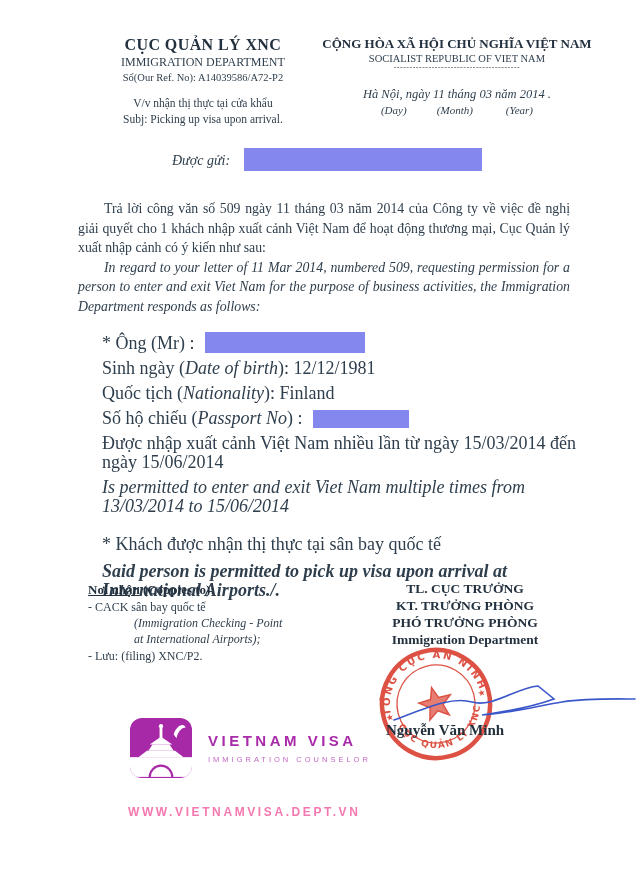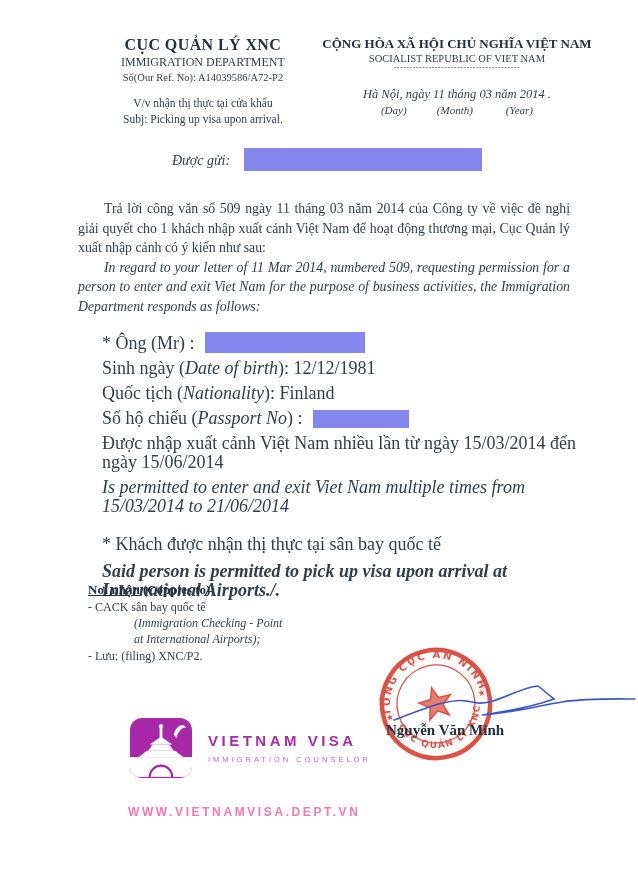--- a/index.html
+++ b/index.html
@@ -97,35 +97,41 @@
       <span>Sinh ngày (</span><span class="em">Date of birth</span><span>): 12/12/1981</span>
     </div>
     <div class="d-line">
       <span>Quốc tịch (</span><span class="em">Nationality</span><span>): Finland</span>
     </div>
     <div class="d-line">
       <span>Số hộ chiếu  (</span><span class="em">Passport No</span><span>) :</span>
       <span class="redact redact-pp"></span>
     </div>
     <div class="d-line">Được nhập xuất cảnh Việt Nam nhiều lần từ ngày 15/03/2014 đến ngày 15/06/2014</div>
-    <div class="d-line d-en">Is permitted to enter and exit Viet Nam multiple times from 15/03/2014 to 21/06/2014</div>
+    <div class="d-line d-en">Is permitted to enter and exit Viet Nam multiple times from 13/03/2014 to 15/06/2014</div>
     <div class="d-line airport">* Khách được nhận thị thực tại sân bay quốc tế</div>
     <div class="d-line airport-en">Said person is permitted to pick up visa upon arrival at International Airports./.</div>
   </div>
 
   <div class="copies">
     <div class="copies-head">
       <span class="u">Nơi nhận</span><span> (Coppies to):</span>
     </div>
     <div class="copies-line">- CACK sân bay quốc tế</div>
     <div class="copies-line copies-it">(Immigration Checking - Point</div>
     <div class="copies-line copies-it">at International Airports);</div>
     <div class="copies-line">- Lưu: (filing) XNC/P2.</div>
   </div>
 
+  <div class="sig-titles">
+    <div>TL. CỤC TRƯỞNG</div>
+    <div>KT. TRƯỞNG PHÒNG</div>
+    <div>PHÓ TRƯỞNG PHÒNG</div>
+    <div>Immigration Department</div>
+  </div>
 
   <svg class="stamp" viewBox="0 0 120 120">
     <g transform="rotate(-15 60 60)" opacity="0.88">
       <defs>
         <path id="arcTop" d="M14,60 A46,46 0 0 1 106,60"></path>
         <path id="arcBot" d="M16,60 A44,44 0 0 0 104,60"></path>
       </defs>
       <circle cx="60" cy="60" r="54" fill="none" stroke="#d93a2b" stroke-width="4.5"></circle>
       <circle cx="60" cy="60" r="39" fill="none" stroke="#d93a2b" stroke-width="1.3"></circle>
       <text font-family="DejaVu Sans, sans-serif" font-size="10" font-weight="bold" fill="#d93a2b" letter-spacing="2">

